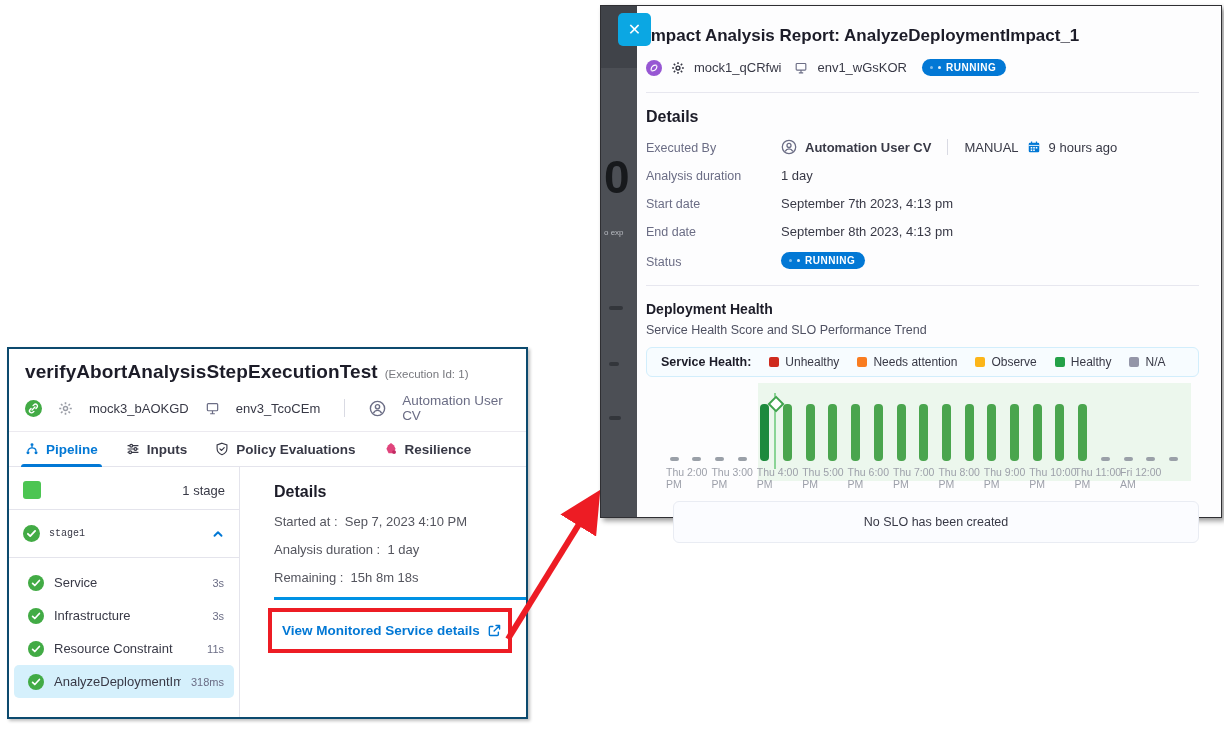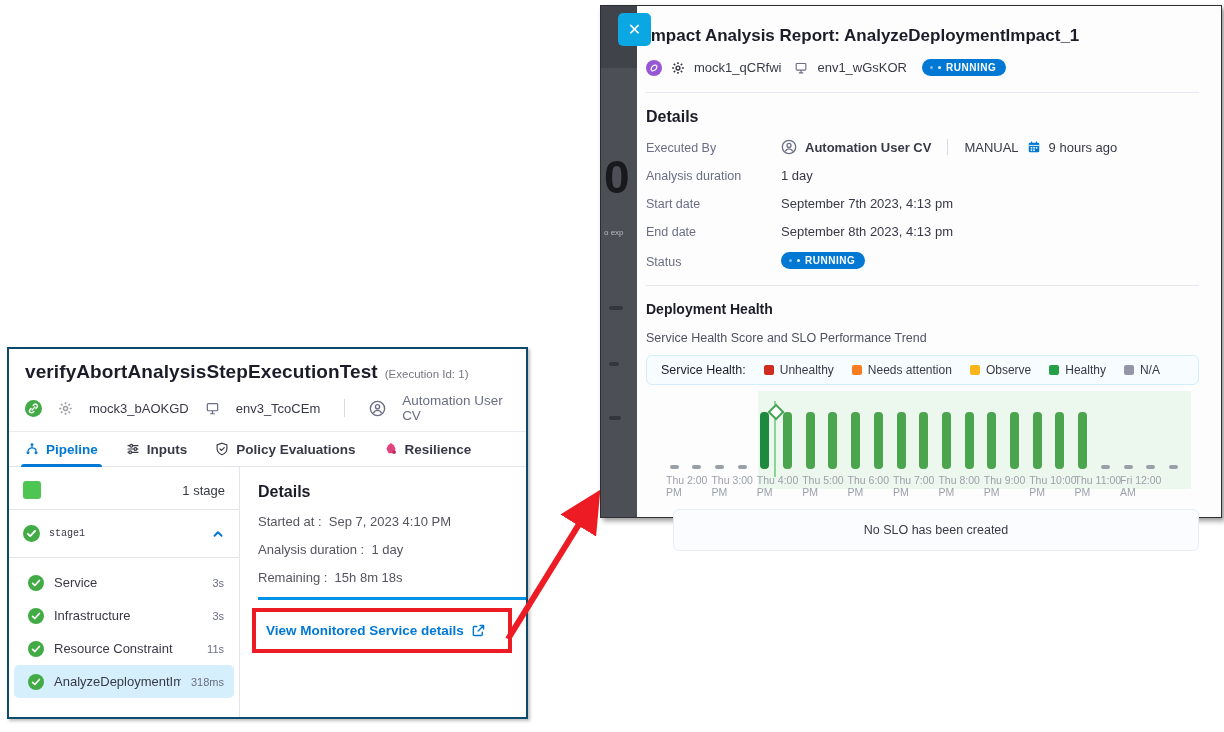--- a/index.html
+++ b/index.html
@@ -14,21 +14,21 @@
   .lp-title{font-size:19px;font-weight:700;color:#1c1c28;letter-spacing:.1px;}
   .lp-exec-id{font-size:11.5px;color:#77787e;}
   .lp-meta{display:flex;align-items:center;gap:16px;margin-top:10px;font-size:13px;color:#383946;}
   .v-div{width:1px;height:18px;background:#d9dae3;margin:0 8px;}
   .meta-muted{color:#6b6d85;font-size:13.5px;}
   .lp-tabs{display:flex;align-items:stretch;gap:28px;padding:0 16px;border-top:1px solid #eceaf0;
     border-bottom:1px solid #e4e4ec;height:36px;box-sizing:border-box;}
   .tab{display:flex;align-items:center;gap:7px;font-size:13.5px;font-weight:600;color:#383946;position:relative;cursor:pointer;}
   .tab.active{color:#0278d5;}
   .tab.active::after{content:"";position:absolute;left:-4px;right:-4px;bottom:-1px;height:3px;background:#0278d5;border-radius:3px 3px 0 0;}
-  .lp-body{flex:1;display:flex;min-height:0;}
+  .lp-body{flex:1;display:flex;min-height:0;gap:16px;}
   .lp-left{width:231px;border-right:1px solid #e4e4ec;box-sizing:border-box;padding-top:12px;}
   .stage-count-row{display:flex;align-items:center;justify-content:space-between;padding:2px 14px 10px 14px;}
   .stage-square{width:18px;height:18px;border-radius:3px;background:#4cc552;}
   .stage-count{font-size:13px;color:#383946;}
   .hr{height:1px;background:#e4e4ec;}
   .stage-row{display:flex;align-items:center;gap:9px;padding:15px 14px;}
   .stage-name{font-size:10px;color:#383946;flex:1;font-family:Liberation Mono, monospace;}
   .steps{padding-top:8px;}
   .step-row{display:flex;align-items:center;gap:10px;height:33px;padding:0 10px 0 14px;margin:0 5px;border-radius:5px;cursor:pointer;}
   .step-row.selected{background:#d5f0fc;}
@@ -63,24 +63,24 @@
     padding:3px 10px 3px 8px;font-size:10px;font-weight:700;letter-spacing:.5px;}
   .badge .bdot{width:3px;height:3px;border-radius:50%;background:rgba(255,255,255,.9);}
   .badge .bdot.dim{opacity:.55;}
   .rp-hr{height:1px;background:#e7e7ef;margin-top:16px;}
   .rp-details-h{font-size:16px;font-weight:700;color:#1c1c28;margin-top:15px;}
   .kv{display:flex;align-items:flex-end;margin-top:13px;font-size:12.5px;}
   .kv-label{width:135px;flex:none;color:#6b6d85;}
   .kv-value{color:#383946;font-size:13px;display:flex;align-items:center;gap:8px;}
   .kv-strong{font-weight:600;}
   .dh-title{font-size:14px;font-weight:700;color:#1c1c28;margin-top:15px;}
-  .dh-sub{font-size:12.5px;color:#4f5162;margin-top:14px;}
+  .dh-sub{font-size:12.5px;color:#4f5162;margin-top:6px;}
   .legend-bar{margin-top:10px;background:#f7fcff;border:1px solid #d2eefc;border-radius:6px;
     padding:7px 14px;display:flex;align-items:center;gap:18px;}
-  .legend-title{font-size:12.5px;font-weight:400;color:#1c1c28;}
+  .legend-title{font-size:12.5px;font-weight:700;color:#1c1c28;}
   .legend-item{display:flex;align-items:center;gap:6px;font-size:12px;color:#383946;}
   .legend-swatch{width:10px;height:10px;border-radius:2px;flex:none;}
   .chart{position:relative;height:110px;margin-top:4px;}
   .chart-band{position:absolute;top:2px;height:98px;background:#ecf7ed;}
   .bar{position:absolute;width:9px;height:57px;border-radius:4px;top:23px;}
   .na-dash{position:absolute;width:9px;height:4px;border-radius:2px;background:#9aa0a8;top:76px;}
   .marker-line{position:absolute;width:2px;top:12px;height:76px;background:#8ad495;}
   .marker-diamond{position:absolute;width:8px;height:8px;background:#fff;border:2px solid #3fa34d;transform:rotate(45deg);top:17px;}
   .x-tick{position:absolute;top:85px;width:62px;text-align:left;font-size:10.5px;color:#9da0aa;line-height:12px;}
   .slo-box{margin-top:10px;border:1px solid #e9ecf3;background:#fbfcff;border-radius:6px;height:40px;

